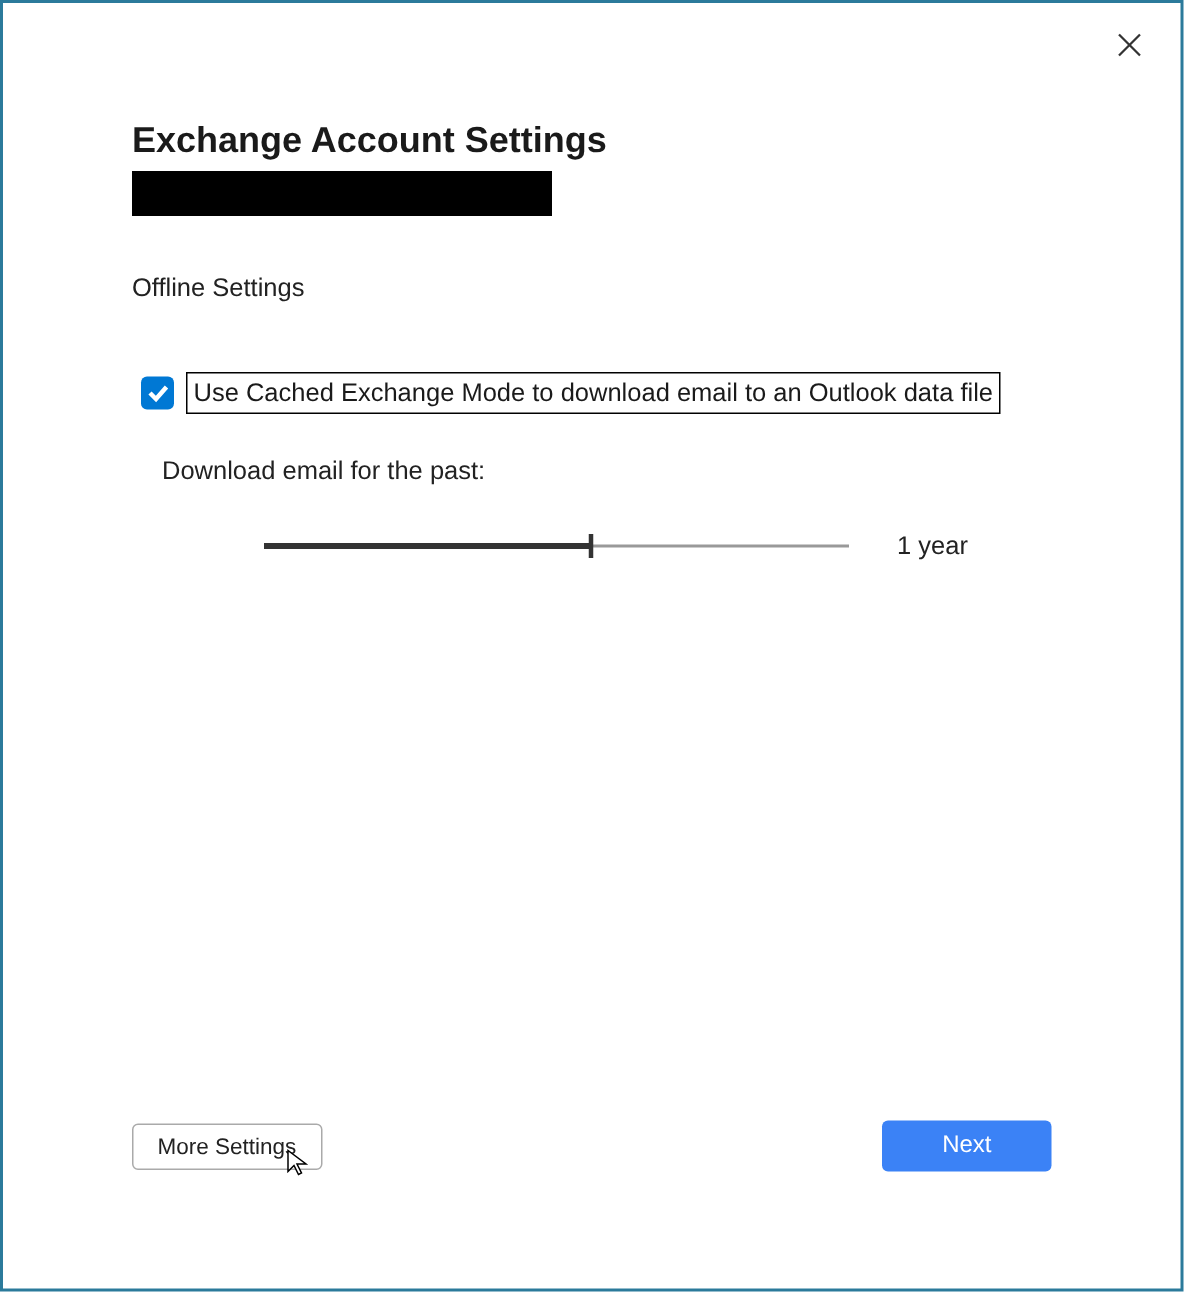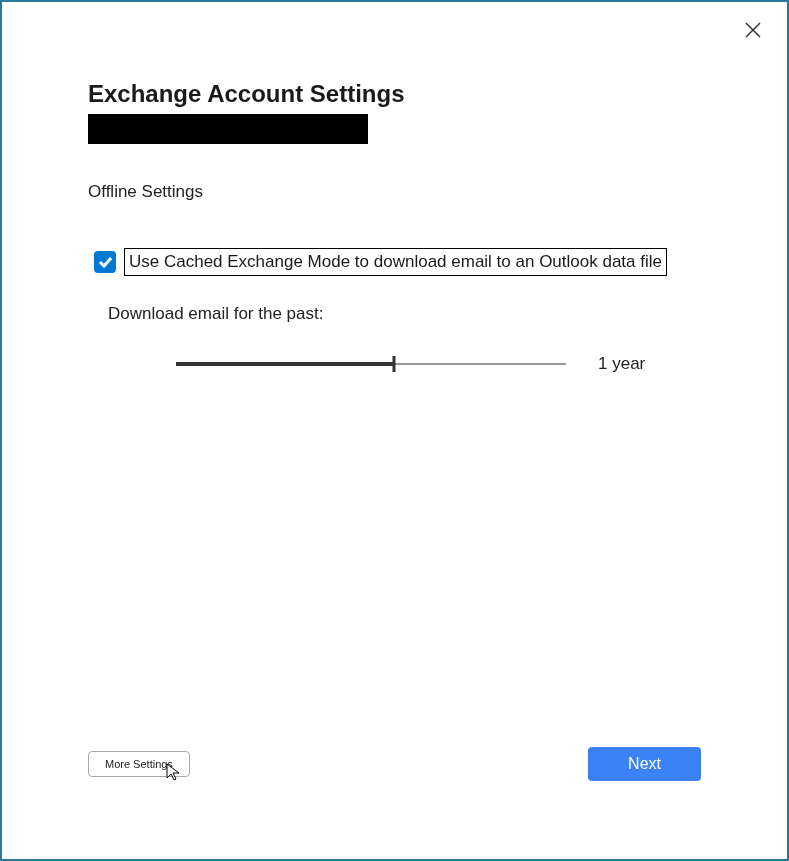--- a/index.html
+++ b/index.html
@@ -136,21 +136,21 @@
     .footer {
       position: absolute;
       bottom: 78px;
       left: 86px;
       right: 86px;
       display: flex;
       justify-content: space-between;
       align-items: center;
     }
     .more-settings-btn {
-      font-size: 11px;
+      font-size: 15px;
       color: #222;
       background: #fff;
       border: 1px solid #aaa;
       border-radius: 4px;
       padding: 6px 16px;
       cursor: pointer;
       font-family: inherit;
       position: relative;
     }
     .cursor-icon {

